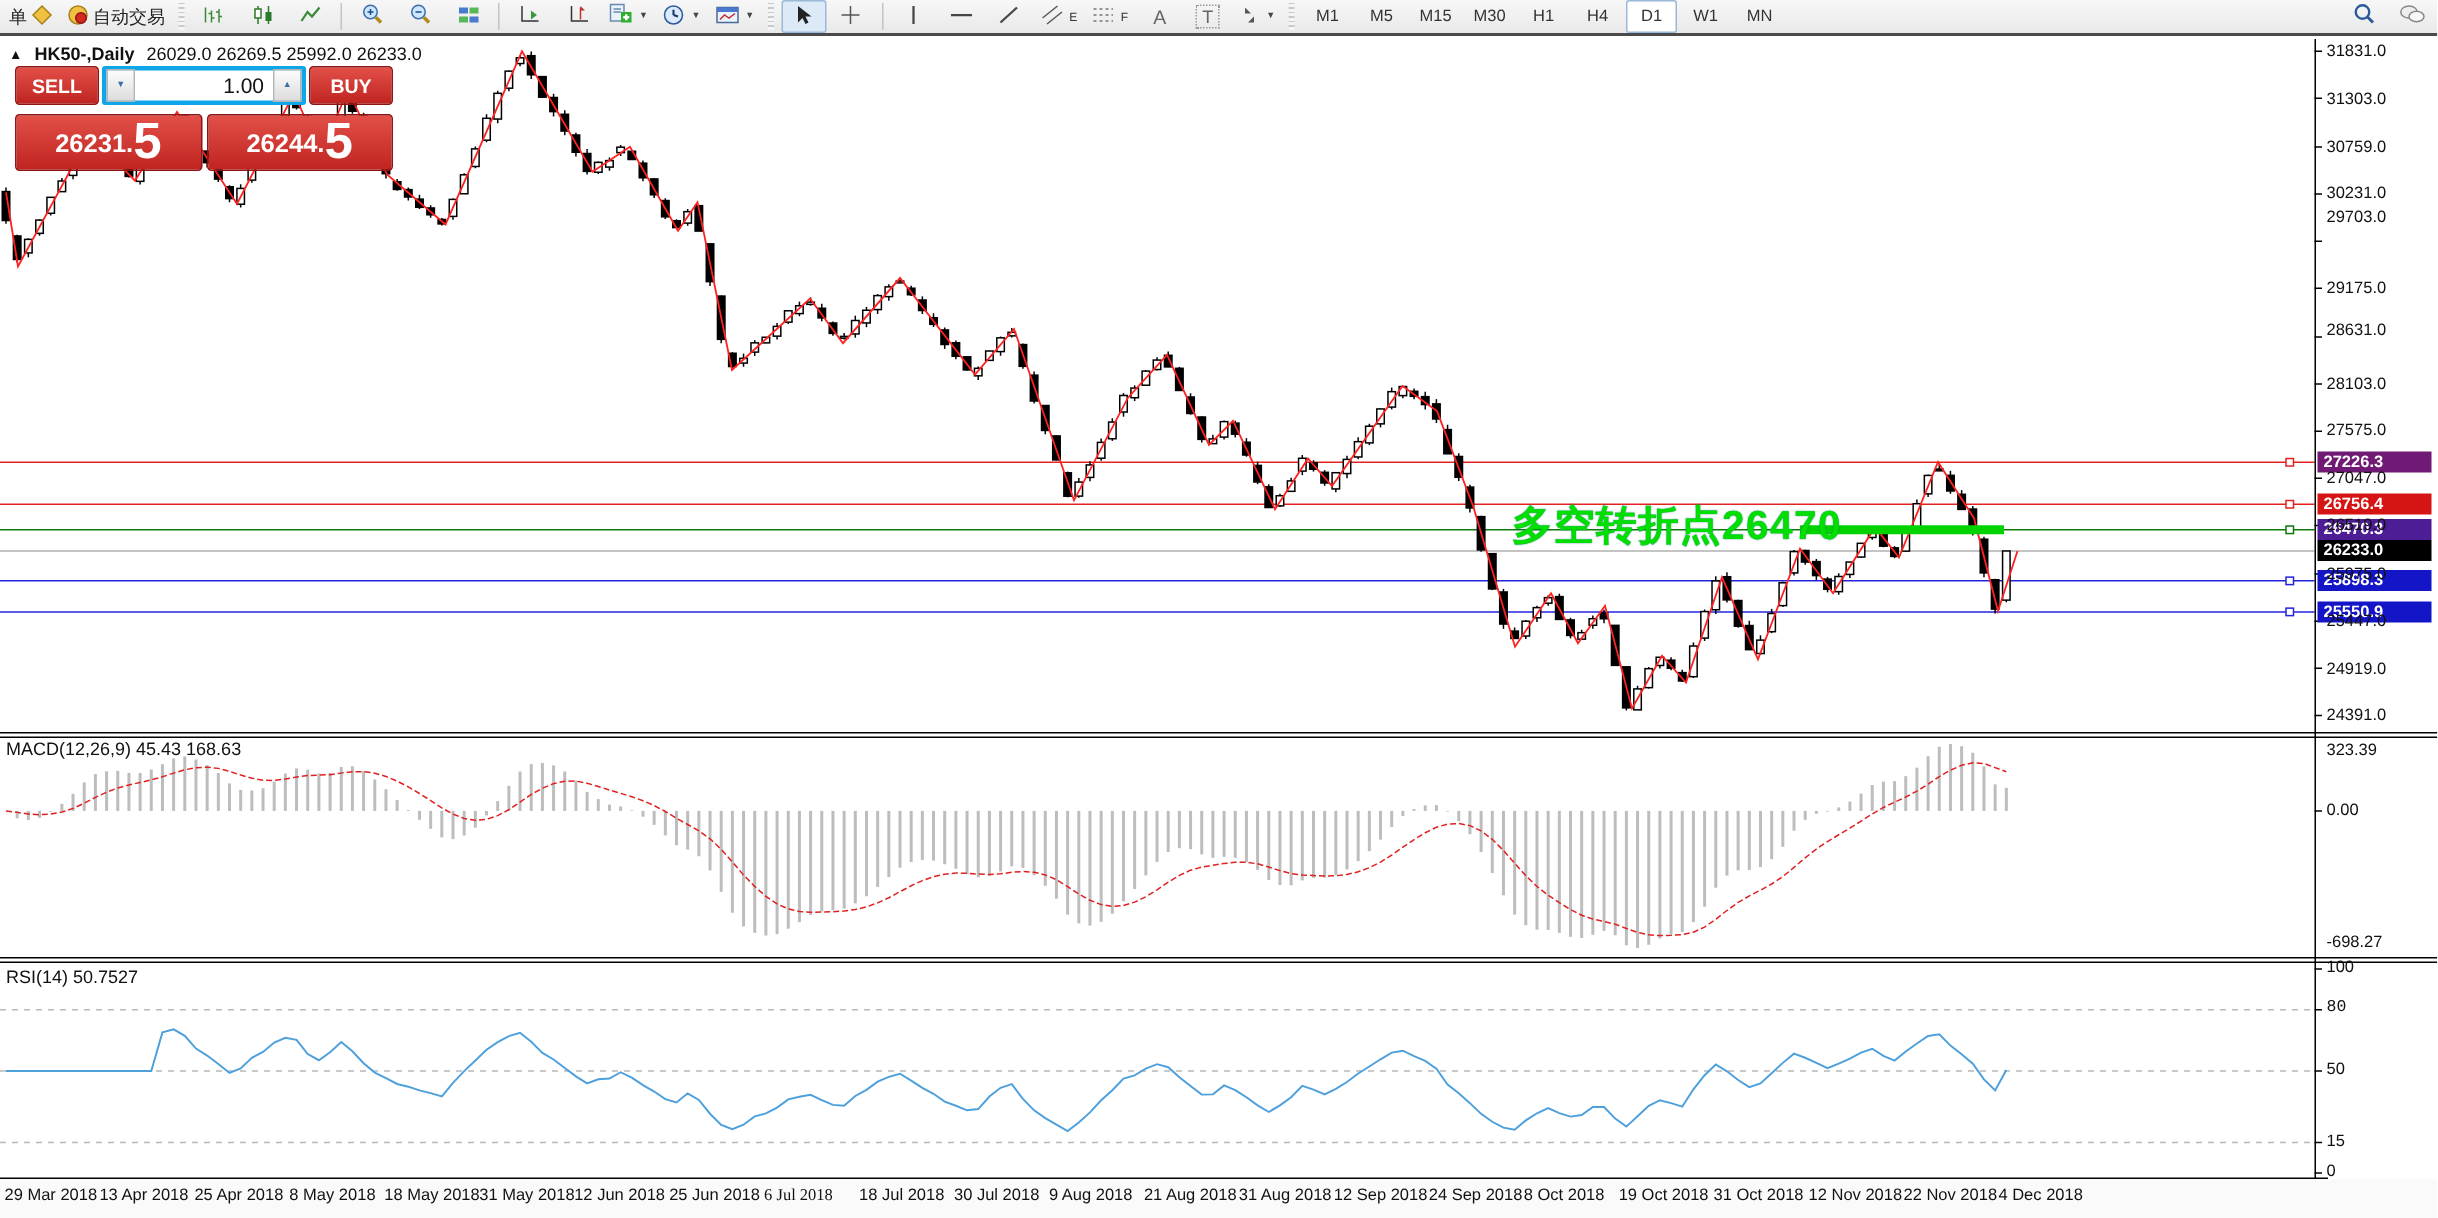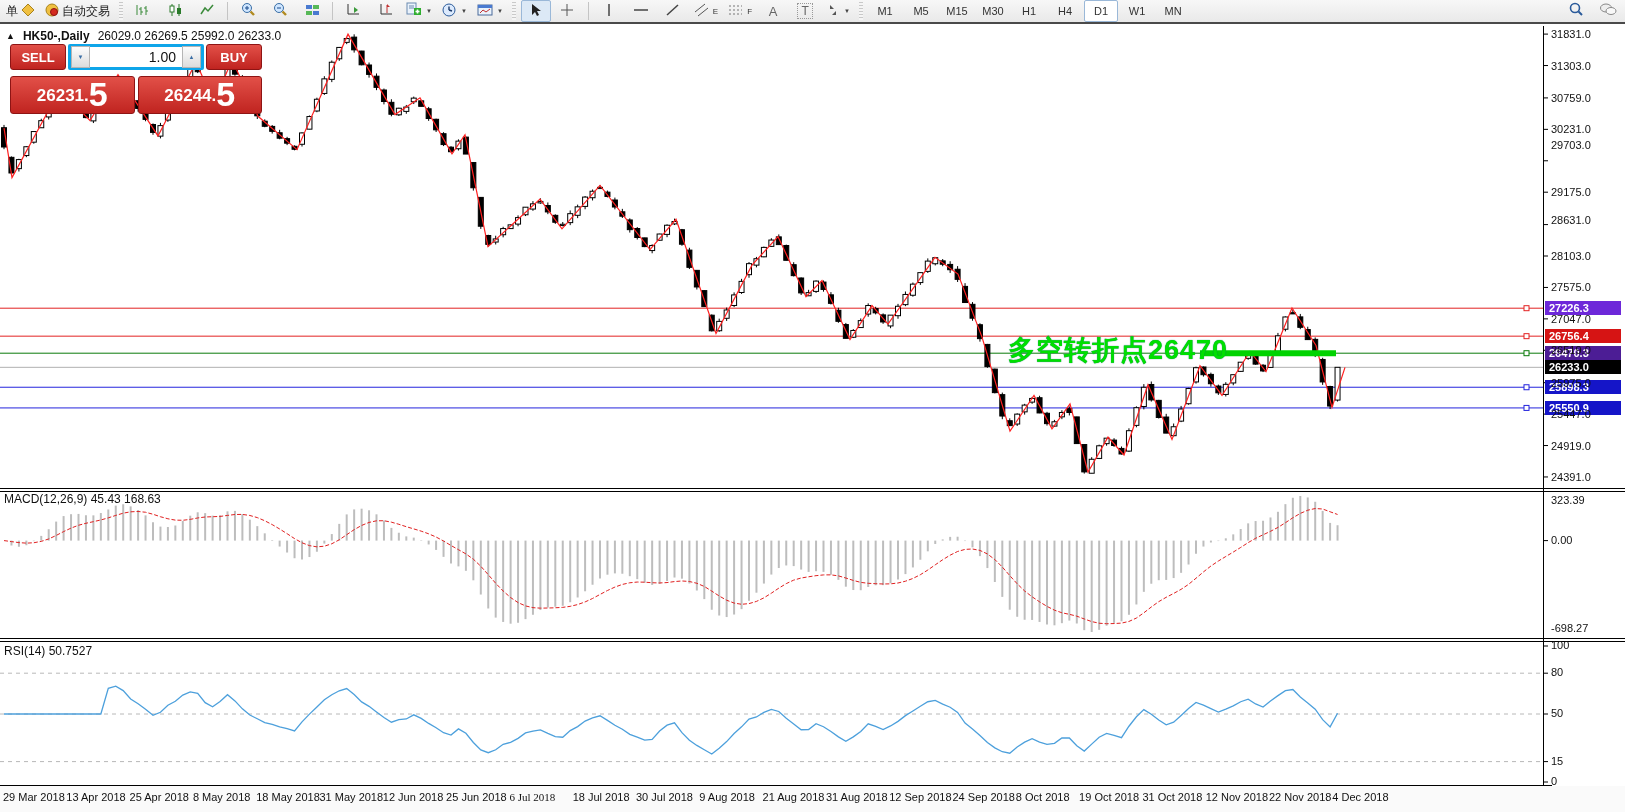--- a/index.html
+++ b/index.html
@@ -890,21 +890,21 @@
         </div>
       </div>
     </div>
 
     <div id="annot">多空转折点26470</div>
 
     <div class="indlabel" style="top:466px">MACD(12,26,9) 45.43 168.63</div>
     <div class="indlabel" style="top:618px">RSI(14) 50.7527</div>
 
     <div id="tags-holder">
-        <div class="ptag" style="top: 275.196px; background: #6d28d9;">27226.3</div>
+        <div class="ptag" style="top: 275.196px; background: #701a75;">27226.3</div>
         <div class="ptag" style="top: 303.167px; background: rgb(214, 20, 20);">26756.4</div>
         <div class="ptag" style="top: 320.196px; background: #4c1d95;">26470.3</div>
         <div class="ptag" style="top: 334.321px; background: rgb(0, 0, 0);">26233.0</div>
         <div class="ptag" style="top: 354.244px; background: rgb(21, 21, 200);">25898.3</div>
         <div class="ptag" style="top: 374.923px; background: rgb(21, 21, 200);">25550.9</div>
       </div>
     <div id="ticks-holder">
         <div class="ticklbl" style="top: 2.10714px;">31831.0</div>
         <div class="ticklbl" style="top: 33.5357px;">31303.0</div>
         <div class="ticklbl" style="top: 65.9167px;">30759.0</div>
@@ -921,21 +921,21 @@
         <div class="ticklbl" style="top: 413.536px;">24919.0</div>
         <div class="ticklbl" style="top: 444.964px;">24391.0</div>
       </div>
     <div id="macd-axis-holder">
         <div class="ticklbl" style="top: 468px;">323.39</div>
         <div class="ticklbl" style="top: 507.601px;">0.00</div>
         <div class="ticklbl" style="top: 596px;">-698.27</div>
       </div>
     <div id="rsi-axis-holder">
         <div class="ticklbl" style="top: 613px;">100</div>
-        <div class="ticklbl" style="top: 640.2px;">80</div>
+        <div class="ticklbl" style="top: 640.2px; font-family: Liberation Mono, monospace;">80</div>
         <div class="ticklbl" style="top: 681px;">50</div>
         <div class="ticklbl" style="top: 728.6px;">15</div>
         <div class="ticklbl" style="top: 749px;">0</div>
       </div>
     <div id="datestrip">
         <div class="datelbl" style="left: 3px;">29 Mar 2018</div>
         <div class="datelbl" style="left: 66.3px;">13 Apr 2018</div>
         <div class="datelbl" style="left: 129.6px;">25 Apr 2018</div>
         <div class="datelbl" style="left: 192.9px;">8 May 2018</div>
         <div class="datelbl" style="left: 256.2px;">18 May 2018</div>

